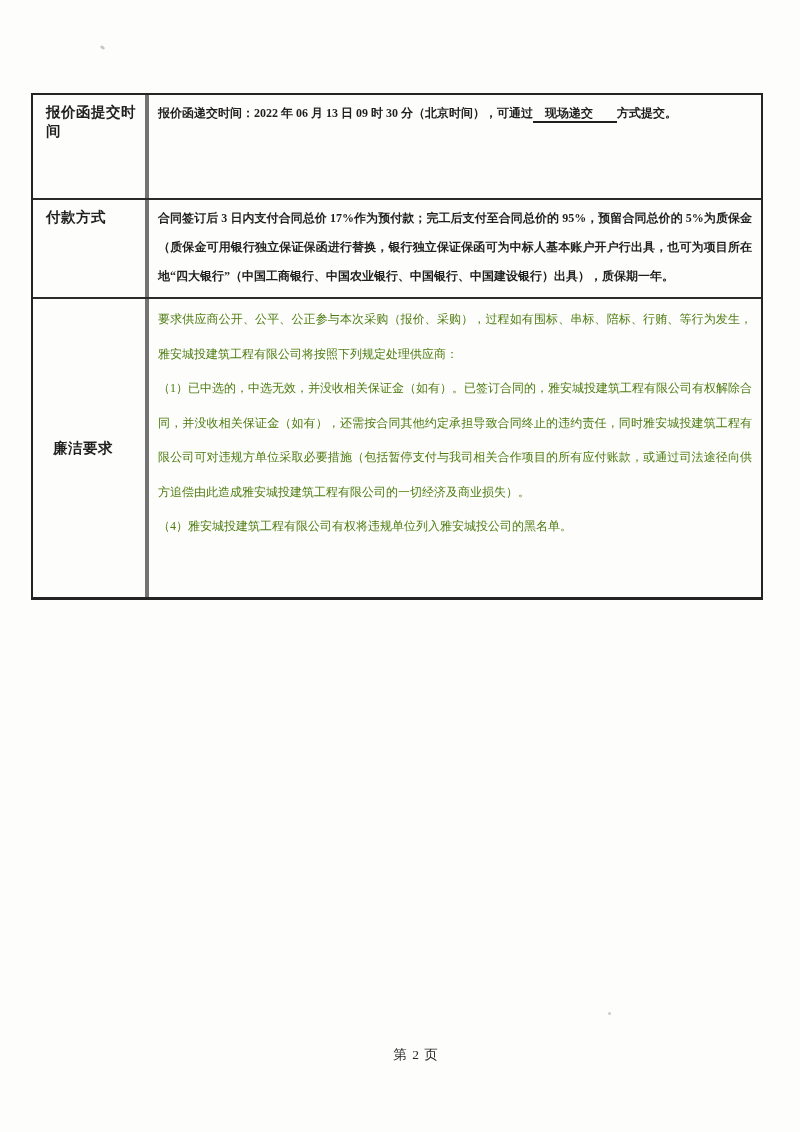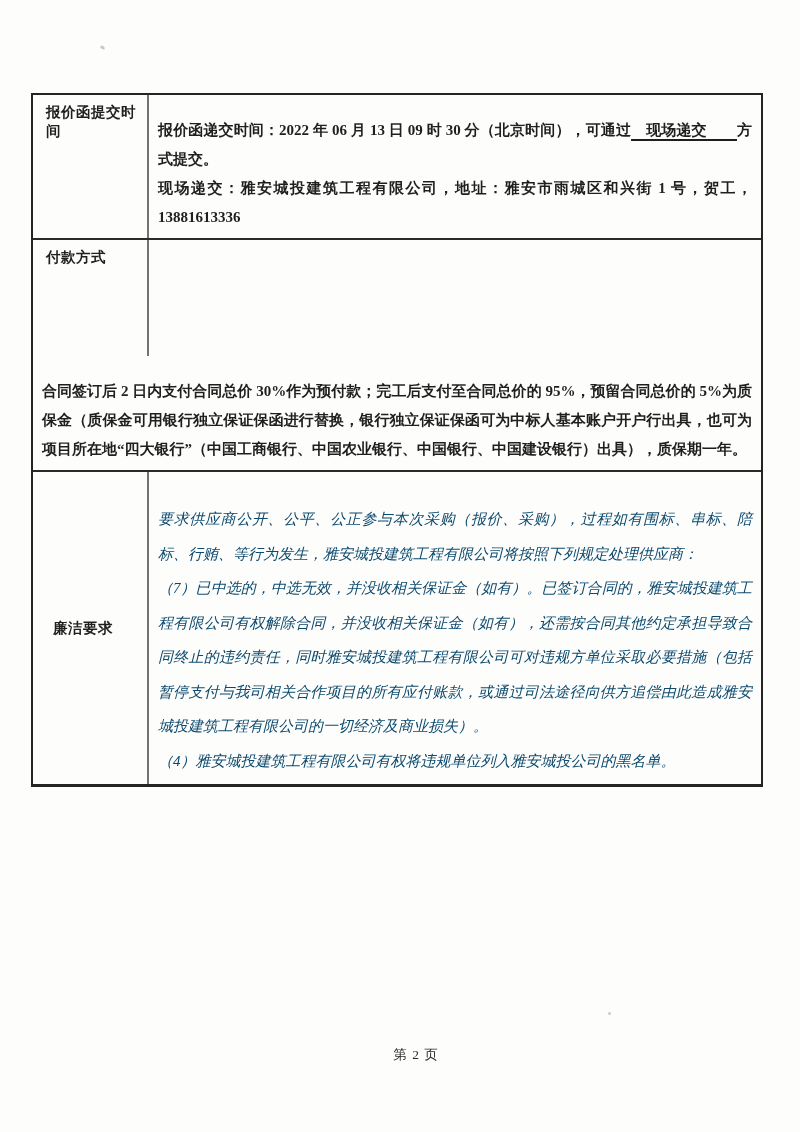--- a/index.html
+++ b/index.html
@@ -28,52 +28,50 @@
     left: 31px;
     top: 93px;
     width: 732px;
     border: 2px solid #242424;
     border-bottom-width: 3px;
     background: #fdfdfc;
   }
   .row { display: flex; }
   .row + .row { border-top: 2px solid #2a2a2a; }
   .row-1 { min-height: 103px; }
-  .row-2 { min-height: 84px; flex-direction: column; }
+  .row-2 { min-height: 84px; }
   .row-3 { min-height: 300px; }
 
   .cell-label {
     width: 116px;
     flex: 0 0 116px;
-    border-right: 2px solid #737373;
+    border-right: 4px solid #737373;
     font-weight: bold;
     font-size: 14.5px;
     padding: 8px 4px 0 13px;
     letter-spacing: .5px;
   }
   .row-3 .cell-label {
     display: flex;
     align-items: center;
     padding-top: 0;
     padding-left: 20px;
   }
   .cell-content {
     flex: 1 1 auto;
     padding: 4px 9px 6px 9px;
-    font-size: 15px;
+    font-size: 12px;
     line-height: 29px;
     text-align: justify;
-    margin-top: 17px;
   }
   .row-1 .cell-content, .row-2 .cell-content { font-weight: bold; }
   .row-3 .cell-content {
     line-height: 34.5px;
-    padding-top: 13px;
-    color: #0c4a6e;
-    font-style: italic;
+    padding-top: 3px;
+    color: #4d7c0f;
   }
   .cell-content p { margin: 0; }
   .underlined {
     text-decoration: underline;
     text-underline-offset: 4px;
     text-decoration-thickness: 1.5px;
   }
   .footer {
     position: absolute;
     left: 16px;
@@ -94,36 +92,35 @@
   <span class="speck s2"></span>
   <span class="speck s3"></span>
   <span class="speck s4"></span>
 
   <div class="doc-table">
 
     <div class="row row-1">
       <div class="cell-label">报价函提交时间</div>
       <div class="cell-content">
         <p><span>报价函递交时间：2022 年 06 月 13 日 09 时 30 分（北京时间），可通过</span><span class="underlined">　现场递交　　</span><span>方式提交。</span></p>
-        <p>现场递交：雅安城投建筑工程有限公司，地址：雅安市雨城区和兴街 1 号，贺工，13881613336</p>
       </div>
     </div>
 
     <div class="row row-2">
       <div class="cell-label">付款方式</div>
       <div class="cell-content">
-        <p>合同签订后 2 日内支付合同总价 30%作为预付款；完工后支付至合同总价的 95%，预留合同总价的 5%为质保金（质保金可用银行独立保证保函进行替换，银行独立保证保函可为中标人基本账户开户行出具，也可为项目所在地“四大银行”（中国工商银行、中国农业银行、中国银行、中国建设银行）出具），质保期一年。</p>
+        <p>合同签订后 3 日内支付合同总价 17%作为预付款；完工后支付至合同总价的 95%，预留合同总价的 5%为质保金（质保金可用银行独立保证保函进行替换，银行独立保证保函可为中标人基本账户开户行出具，也可为项目所在地“四大银行”（中国工商银行、中国农业银行、中国银行、中国建设银行）出具），质保期一年。</p>
       </div>
     </div>
 
     <div class="row row-3">
       <div class="cell-label">廉洁要求</div>
       <div class="cell-content">
         <p>要求供应商公开、公平、公正参与本次采购（报价、采购），过程如有围标、串标、陪标、行贿、等行为发生，雅安城投建筑工程有限公司将按照下列规定处理供应商：</p>
-        <p>（7）已中选的，中选无效，并没收相关保证金（如有）。已签订合同的，雅安城投建筑工程有限公司有权解除合同，并没收相关保证金（如有），还需按合同其他约定承担导致合同终止的违约责任，同时雅安城投建筑工程有限公司可对违规方单位采取必要措施（包括暂停支付与我司相关合作项目的所有应付账款，或通过司法途径向供方追偿由此造成雅安城投建筑工程有限公司的一切经济及商业损失）。</p>
+        <p>（1）已中选的，中选无效，并没收相关保证金（如有）。已签订合同的，雅安城投建筑工程有限公司有权解除合同，并没收相关保证金（如有），还需按合同其他约定承担导致合同终止的违约责任，同时雅安城投建筑工程有限公司可对违规方单位采取必要措施（包括暂停支付与我司相关合作项目的所有应付账款，或通过司法途径向供方追偿由此造成雅安城投建筑工程有限公司的一切经济及商业损失）。</p>
         <p>（4）雅安城投建筑工程有限公司有权将违规单位列入雅安城投公司的黑名单。</p>
       </div>
     </div>
 
   </div>
 
   <div class="footer">第 2 页</div>
 
 </div>
 

